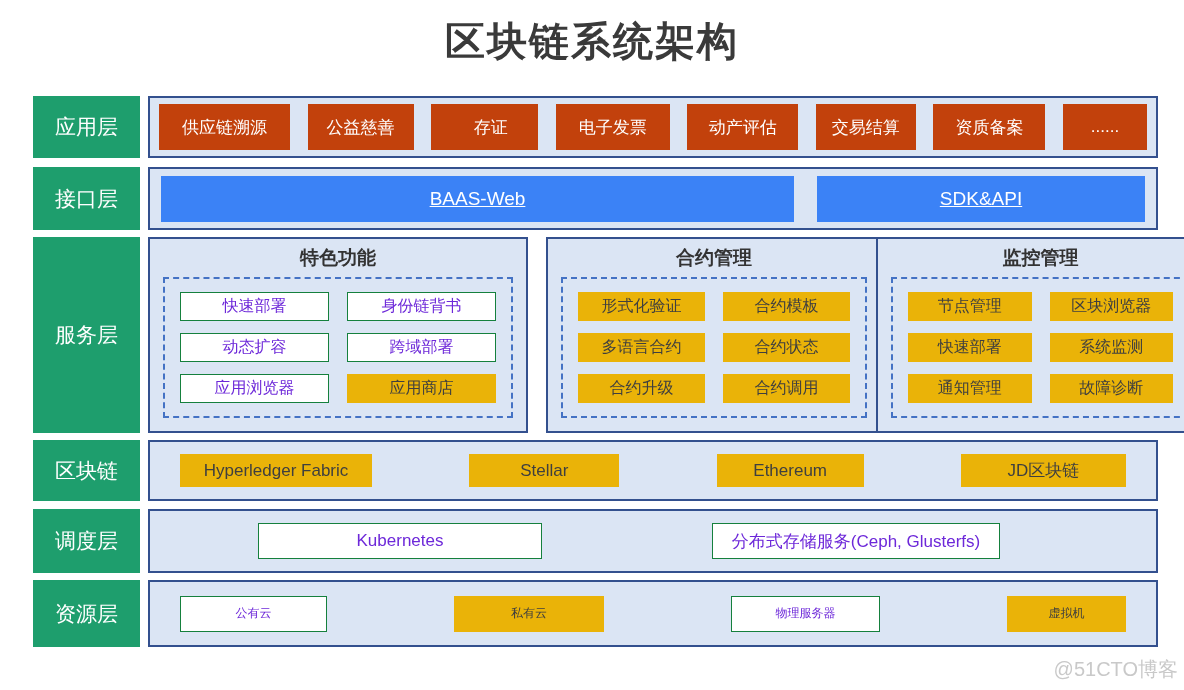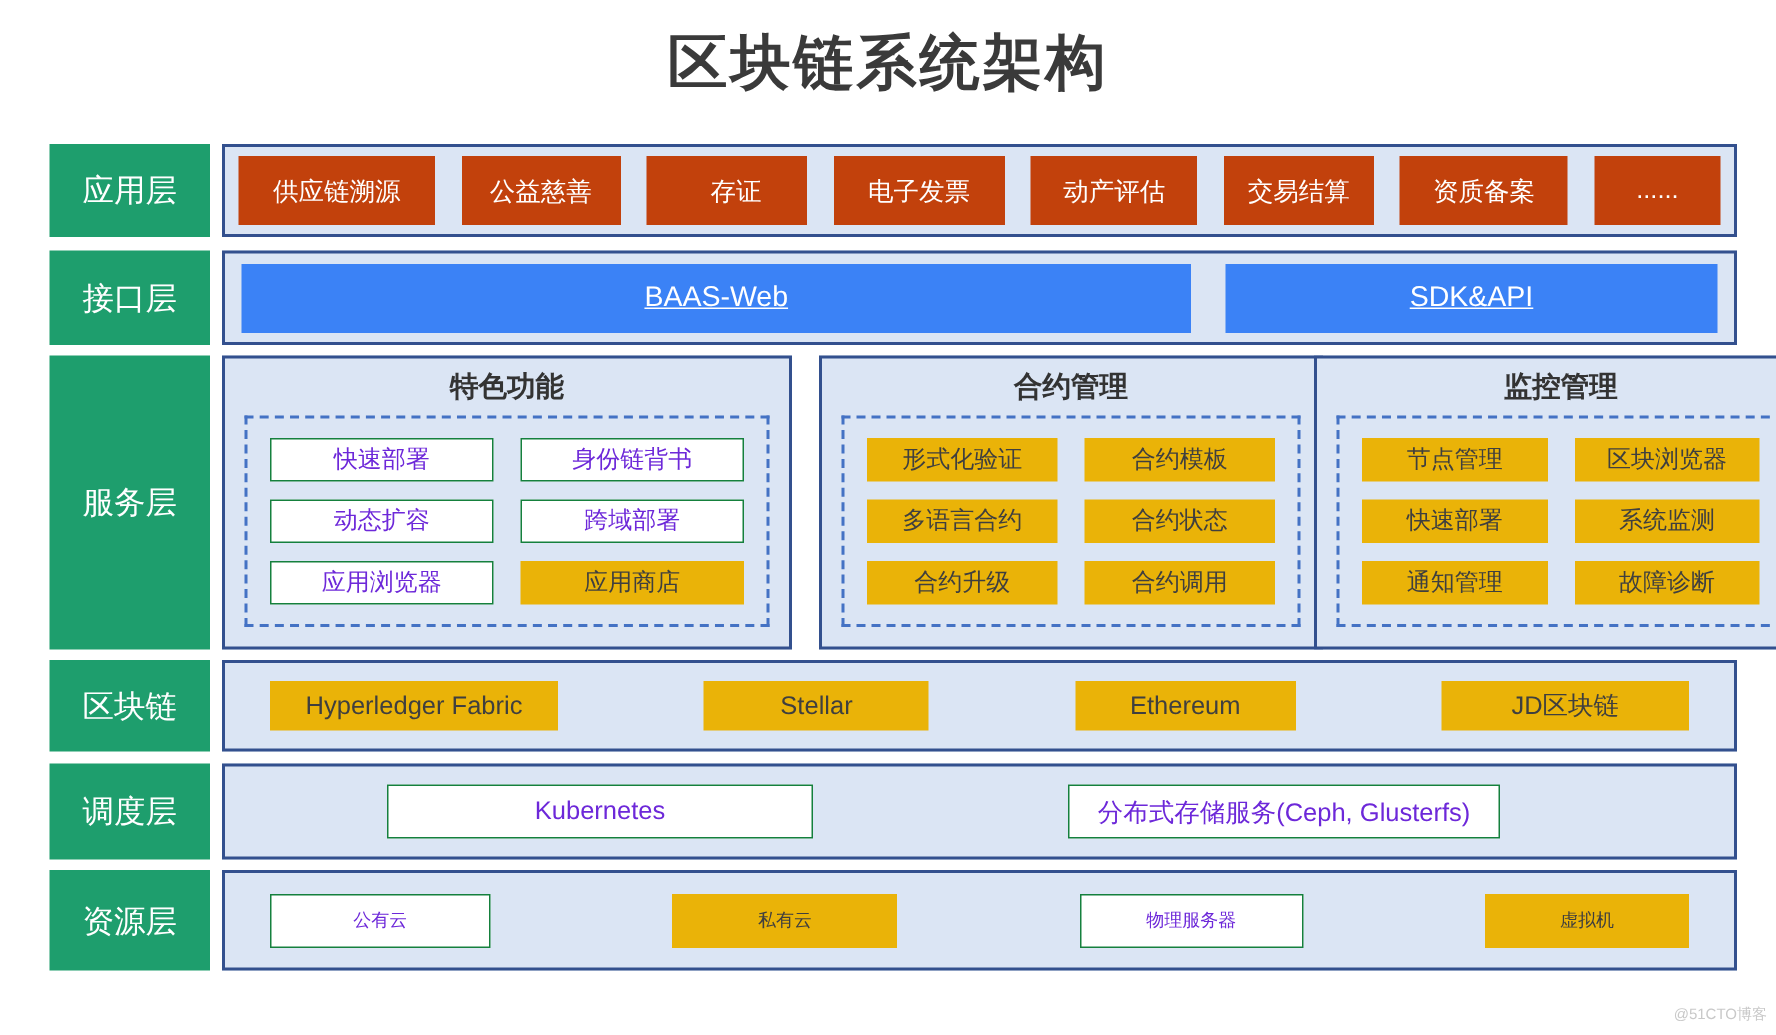--- a/index.html
+++ b/index.html
@@ -83,23 +83,23 @@
   .row-sched{top:509px;height:64px;}
   .row-sched .node{height:36px;font-size:17px;}
   .sched-k8s{margin-left:108px;width:284px;}
   .sched-storage{margin-left:170px;width:288px;}
   
   .row-res{top:580px;height:67px;justify-content:space-between;padding:0 30px;}
   .row-res .node{height:36px;font-size:12px;}
   .row-res .node:nth-child(1){width:147px;}
   .row-res .node:nth-child(2){width:150px;}
   .row-res .node:nth-child(3){width:149px;}
-  .row-res .node:nth-child(4){width:136px;}
+  .row-res .node:nth-child(4){width:119px;}
   .watermark{
-    position:absolute;right:6px;bottom:7px;color:#c9c9c9;font-size:10px;
+    position:absolute;right:6px;bottom:7px;color:#c9c9c9;font-size:20px;
   }
 </style>
 </head>
 <body>
 
 <h1 class="title">区块链系统架构</h1>
 
 <div class="green-label gl-app">应用层</div>
 <div class="green-label gl-api">接口层</div>
 <div class="green-label gl-svc">服务层</div>

